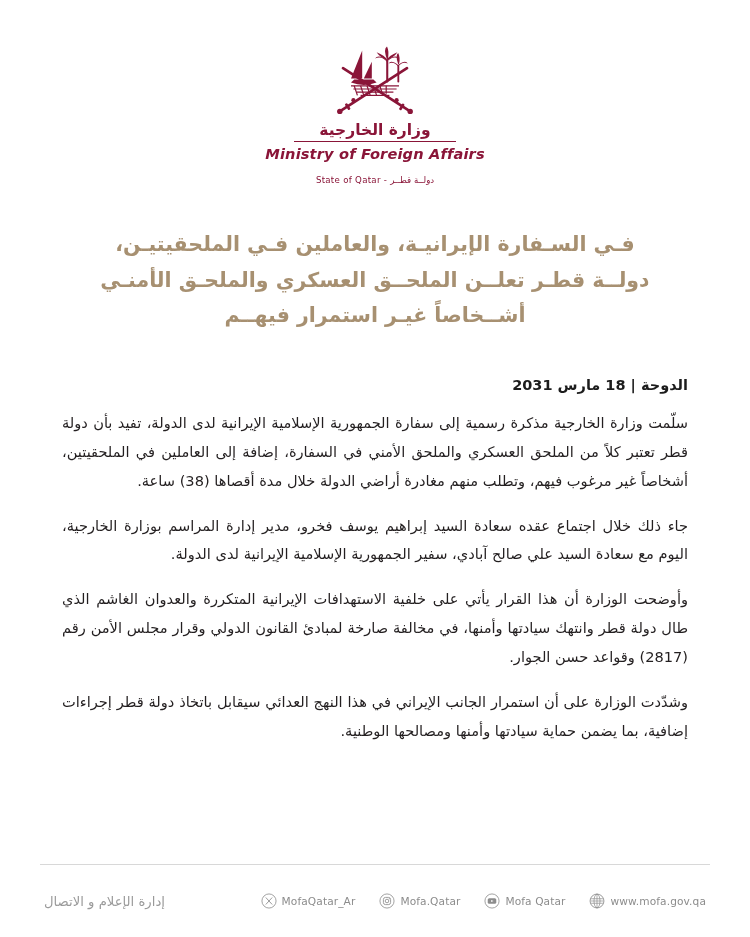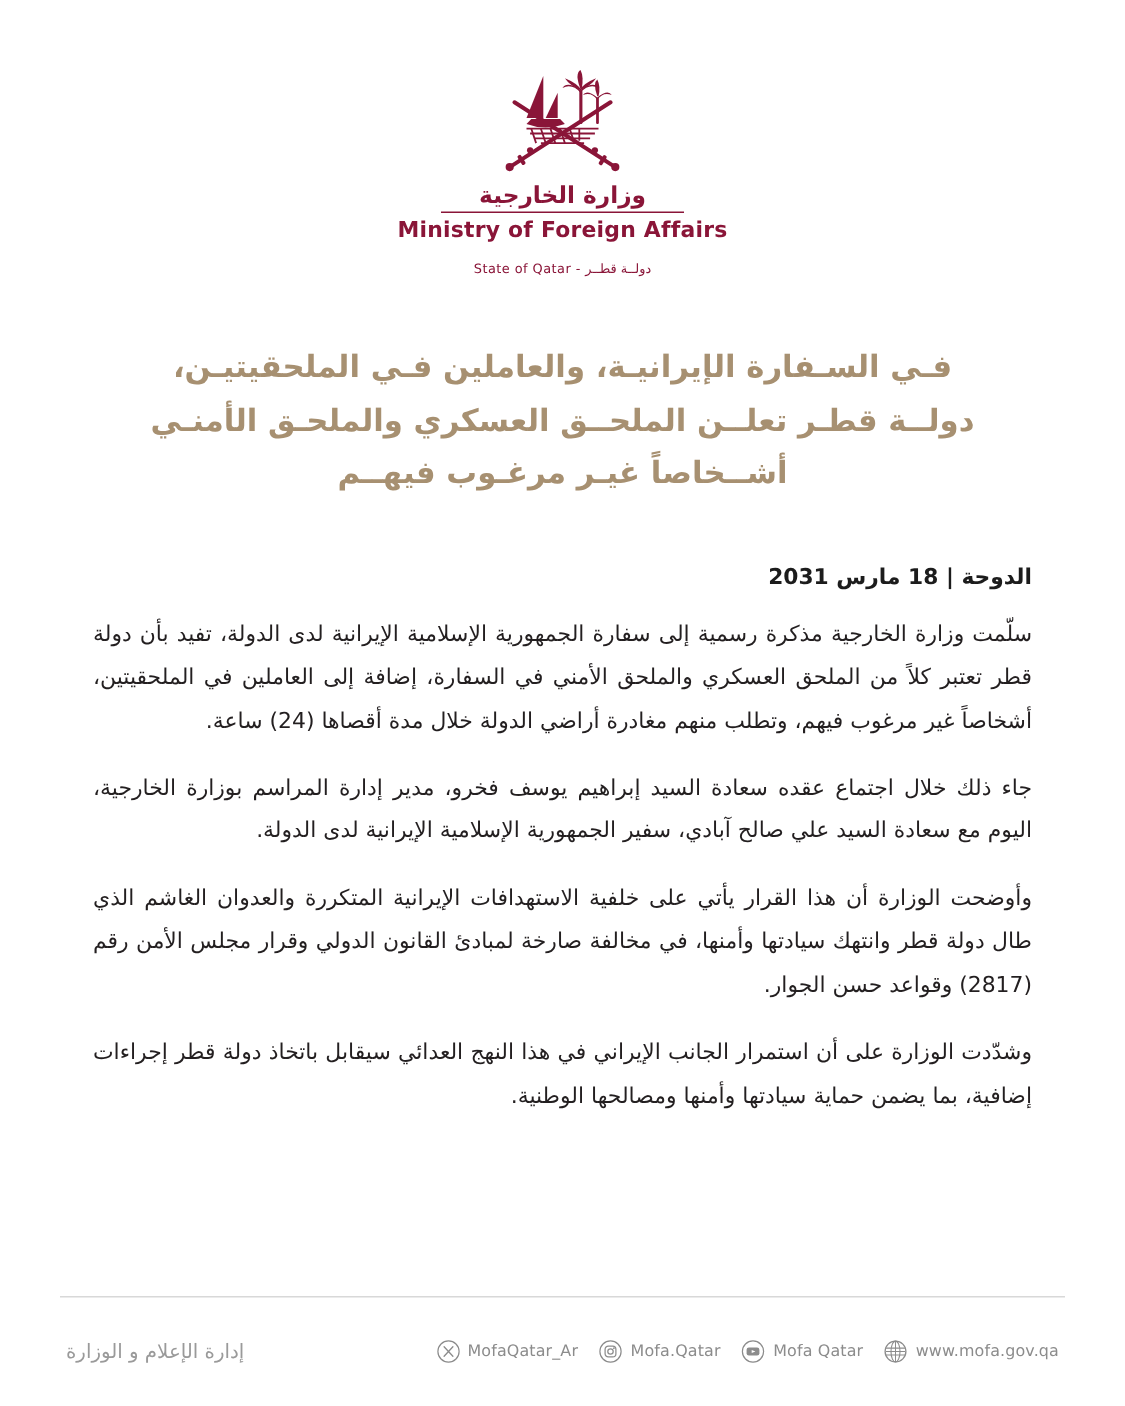--- a/index.html
+++ b/index.html
@@ -53,20 +53,21 @@
     background: #8A1538;
     margin: 2px 0 3px 0;
   }
   .logo-en {
     font-size: 14.6px;
     color: #8A1538;
     font-weight: 700;
     letter-spacing: 0.15px;
     direction: ltr;
     white-space: nowrap;
+    font-style: italic;
   }
   .logo-sub {
     margin-top: 13px;
     font-size: 8.6px;
     color: #8A1538;
     letter-spacing: 0.3px;
     direction: ltr;
     white-space: nowrap;
   }
 
@@ -133,21 +134,21 @@
     font-size: 13.2px;
     color: #9a9a9a;
     letter-spacing: 0.4px;
     white-space: nowrap;
   }
   .social-row {
     display: flex;
     flex-direction: row;
     align-items: center;
     direction: ltr;
-    gap: 14px;
+    gap: 24px;
   }
   .social-item {
     display: flex;
     flex-direction: row;
     align-items: center;
     gap: 5px;
   }
   .social-item .s-ico {
     width: 16px;
     height: 16px;
@@ -216,38 +217,38 @@
 
     <div class="logo-ar">وزارة الخارجية</div>
     <div class="logo-rule"></div>
     <div class="logo-en">Ministry of Foreign Affairs</div>
     <div class="logo-sub">State of Qatar - دولــة قطــر</div>
   </div>
 
   <h1 class="headline">
     <span class="hl-line">فـي السـفارة الإيرانيـة، والعاملين فـي الملحقيتيـن،</span>
     <span class="hl-line">دولــة قطـر تعلــن الملحــق العسكري والملحـق الأمنـي</span>
-    <span class="hl-line">أشــخاصاً غيـر مرغـوب فيهــم</span>
+    <span class="hl-line">أشــخاصاً غيـر استمرار فيهــم</span>
   </h1>
 
   <div class="dateline">الدوحة | 18 مارس 2031</div>
 
   <div class="body-copy">
-    <p class="para">سلّمت وزارة الخارجية مذكرة رسمية إلى سفارة الجمهورية الإسلامية الإيرانية لدى الدولة، تفيد بأن دولة قطر تعتبر كلاً من الملحق العسكري والملحق الأمني في السفارة، إضافة إلى العاملين في الملحقيتين، أشخاصاً غير مرغوب فيهم، وتطلب منهم مغادرة أراضي الدولة خلال مدة أقصاها (24) ساعة.</p>
+    <p class="para">سلّمت وزارة الخارجية مذكرة رسمية إلى سفارة الجمهورية الإسلامية الإيرانية لدى الدولة، تفيد بأن دولة قطر تعتبر كلاً من الملحق العسكري والملحق الأمني في السفارة، إضافة إلى العاملين في الملحقيتين، أشخاصاً غير مرغوب فيهم، وتطلب منهم مغادرة أراضي الدولة خلال مدة أقصاها (38) ساعة.</p>
     <p class="para">جاء ذلك خلال اجتماع عقده سعادة السيد إبراهيم يوسف فخرو، مدير إدارة المراسم بوزارة الخارجية، اليوم مع سعادة السيد علي صالح آبادي، سفير الجمهورية الإسلامية الإيرانية لدى الدولة.</p>
     <p class="para">وأوضحت الوزارة أن هذا القرار يأتي على خلفية الاستهدافات الإيرانية المتكررة والعدوان الغاشم الذي طال دولة قطر وانتهك سيادتها وأمنها، في مخالفة صارخة لمبادئ القانون الدولي وقرار مجلس الأمن رقم (2817) وقواعد حسن الجوار.</p>
     <p class="para">وشدّدت الوزارة على أن استمرار الجانب الإيراني في هذا النهج العدائي سيقابل باتخاذ دولة قطر إجراءات إضافية، بما يضمن حماية سيادتها وأمنها ومصالحها الوطنية.</p>
   </div>
 
   <div class="footer-spacer"></div>
 
   <div class="footer-divider"></div>
   <div class="footer">
 
-    <div class="footer-dept">إدارة الإعلام و الوزارة</div>
+    <div class="footer-dept">إدارة الإعلام و الاتصال</div>
 
     <div class="social-row">
 
       <div class="social-item">
         <svg class="s-ico" viewBox="0 0 24 24" aria-hidden="true">
           <circle cx="12" cy="12" r="10.6" fill="none" stroke="#8c8c8c" stroke-width="1.2"></circle>
           <path d="M7.6,7.2 L16.4,16.8 M16.4,7.2 L7.6,16.8" stroke="#8c8c8c" stroke-width="1.3" fill="none" stroke-linecap="round"></path>
         </svg>
         <span class="s-label">MofaQatar_Ar</span>
       </div>

